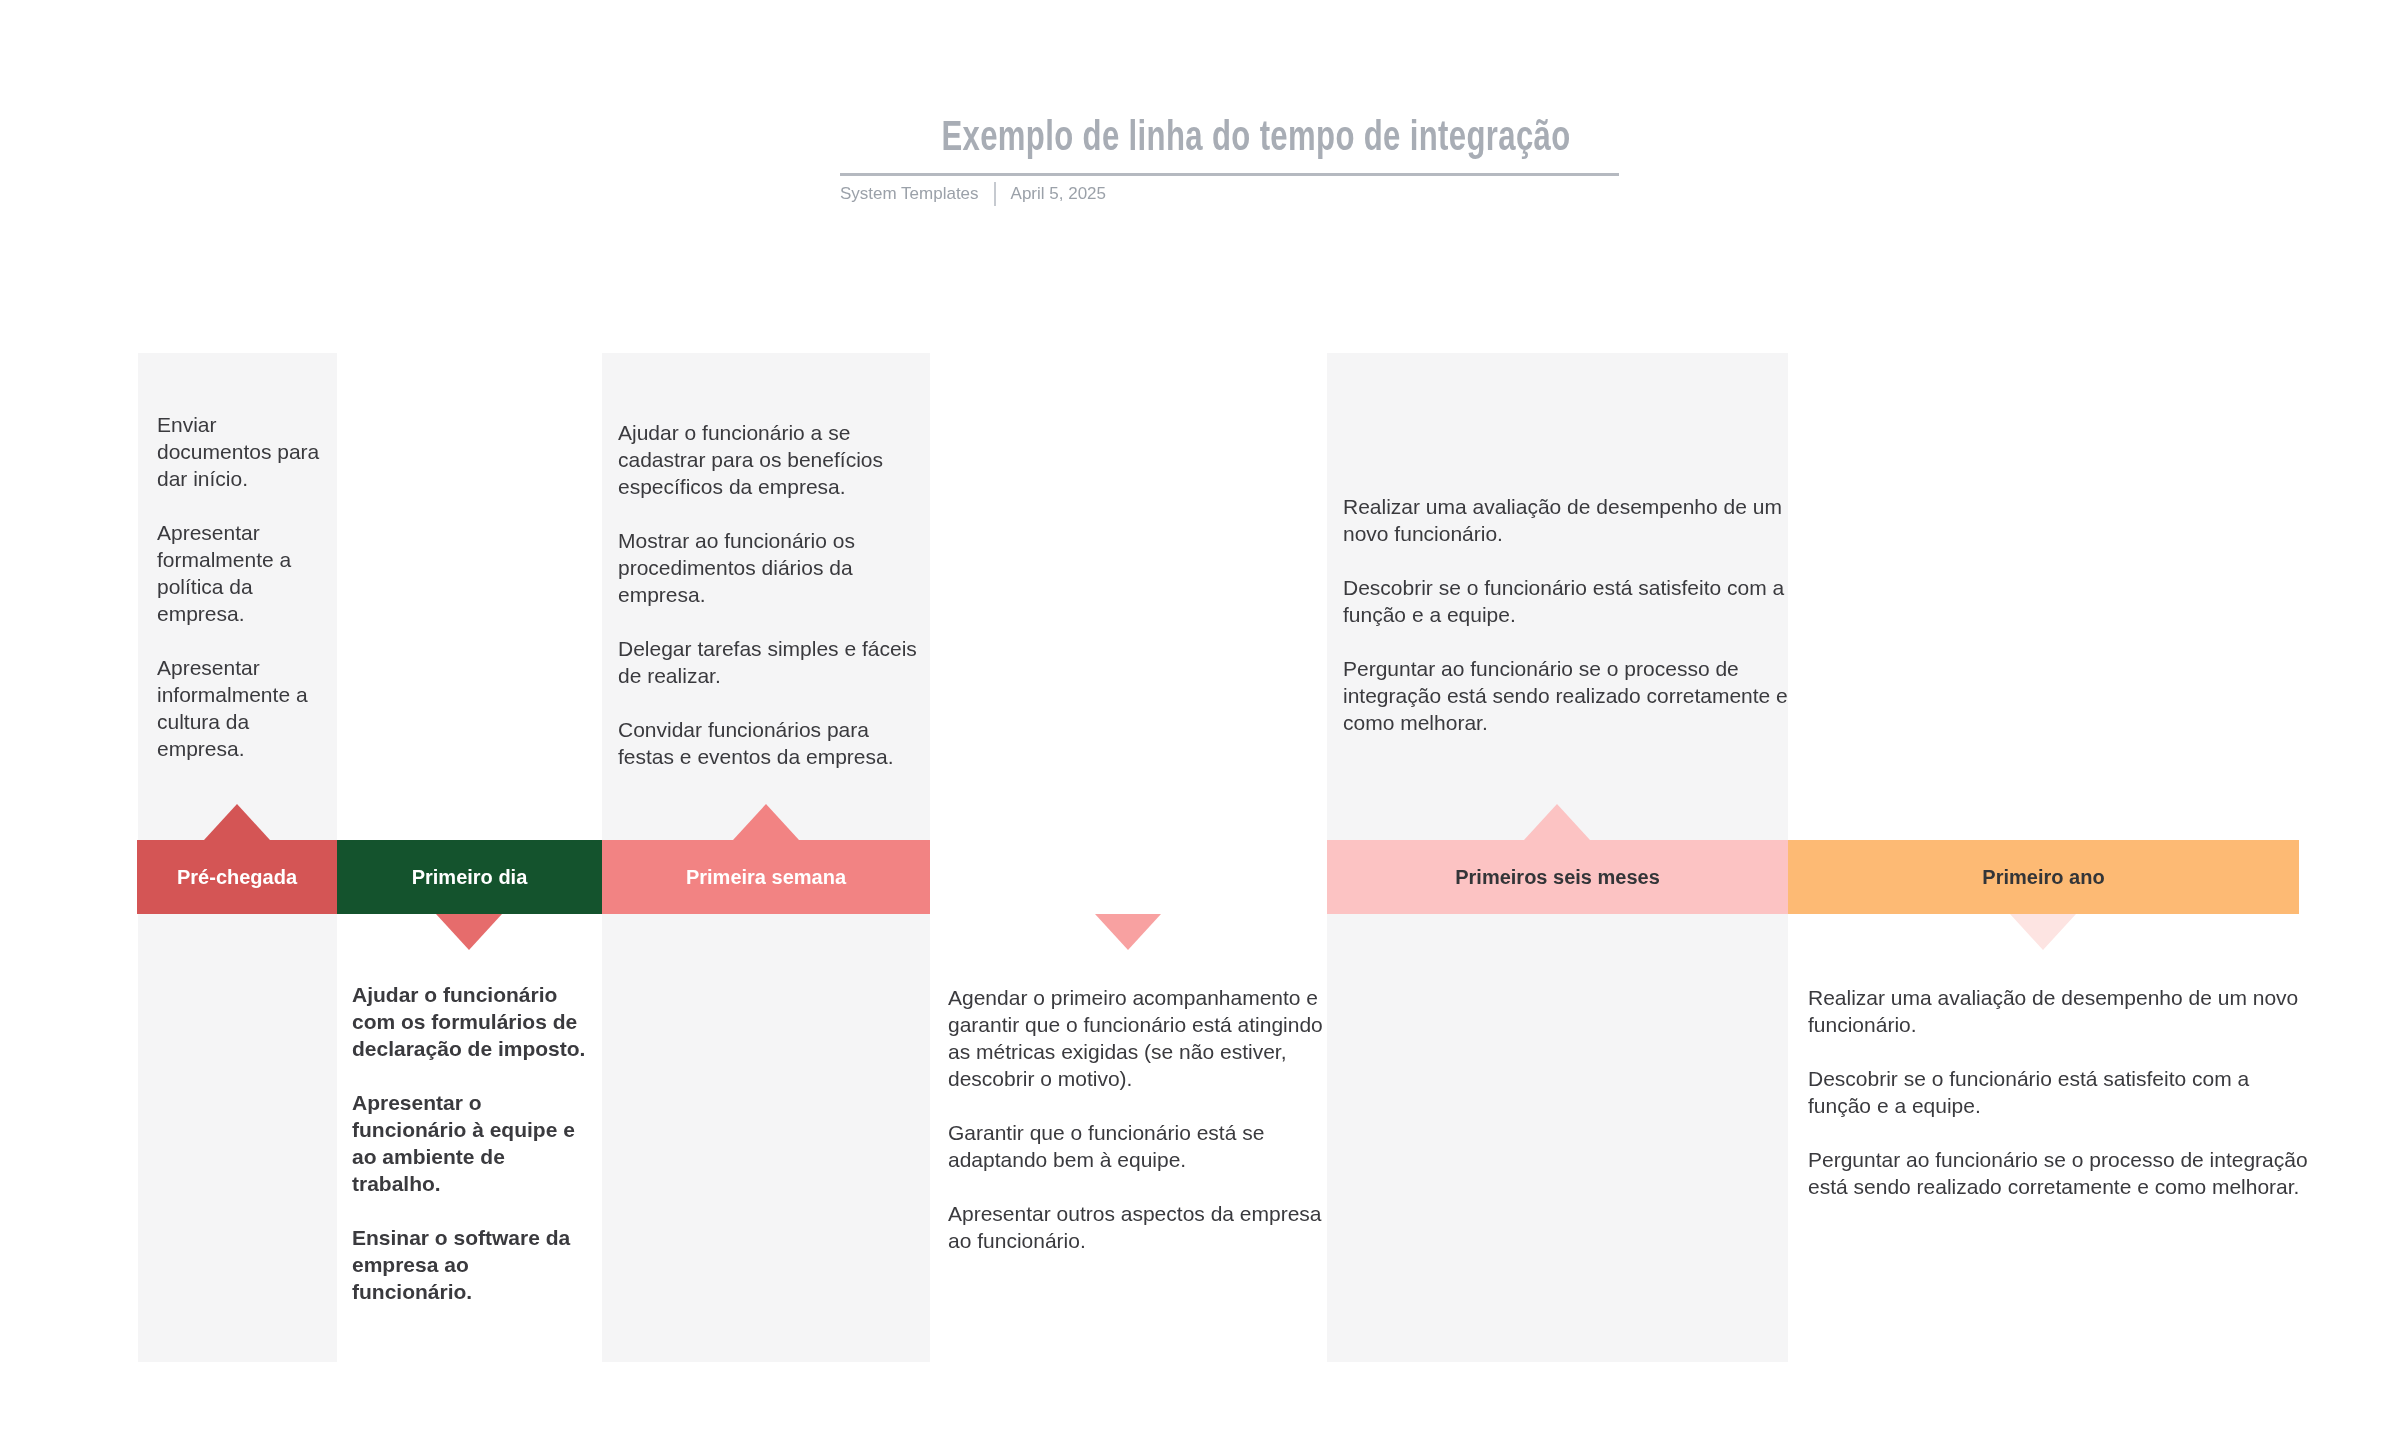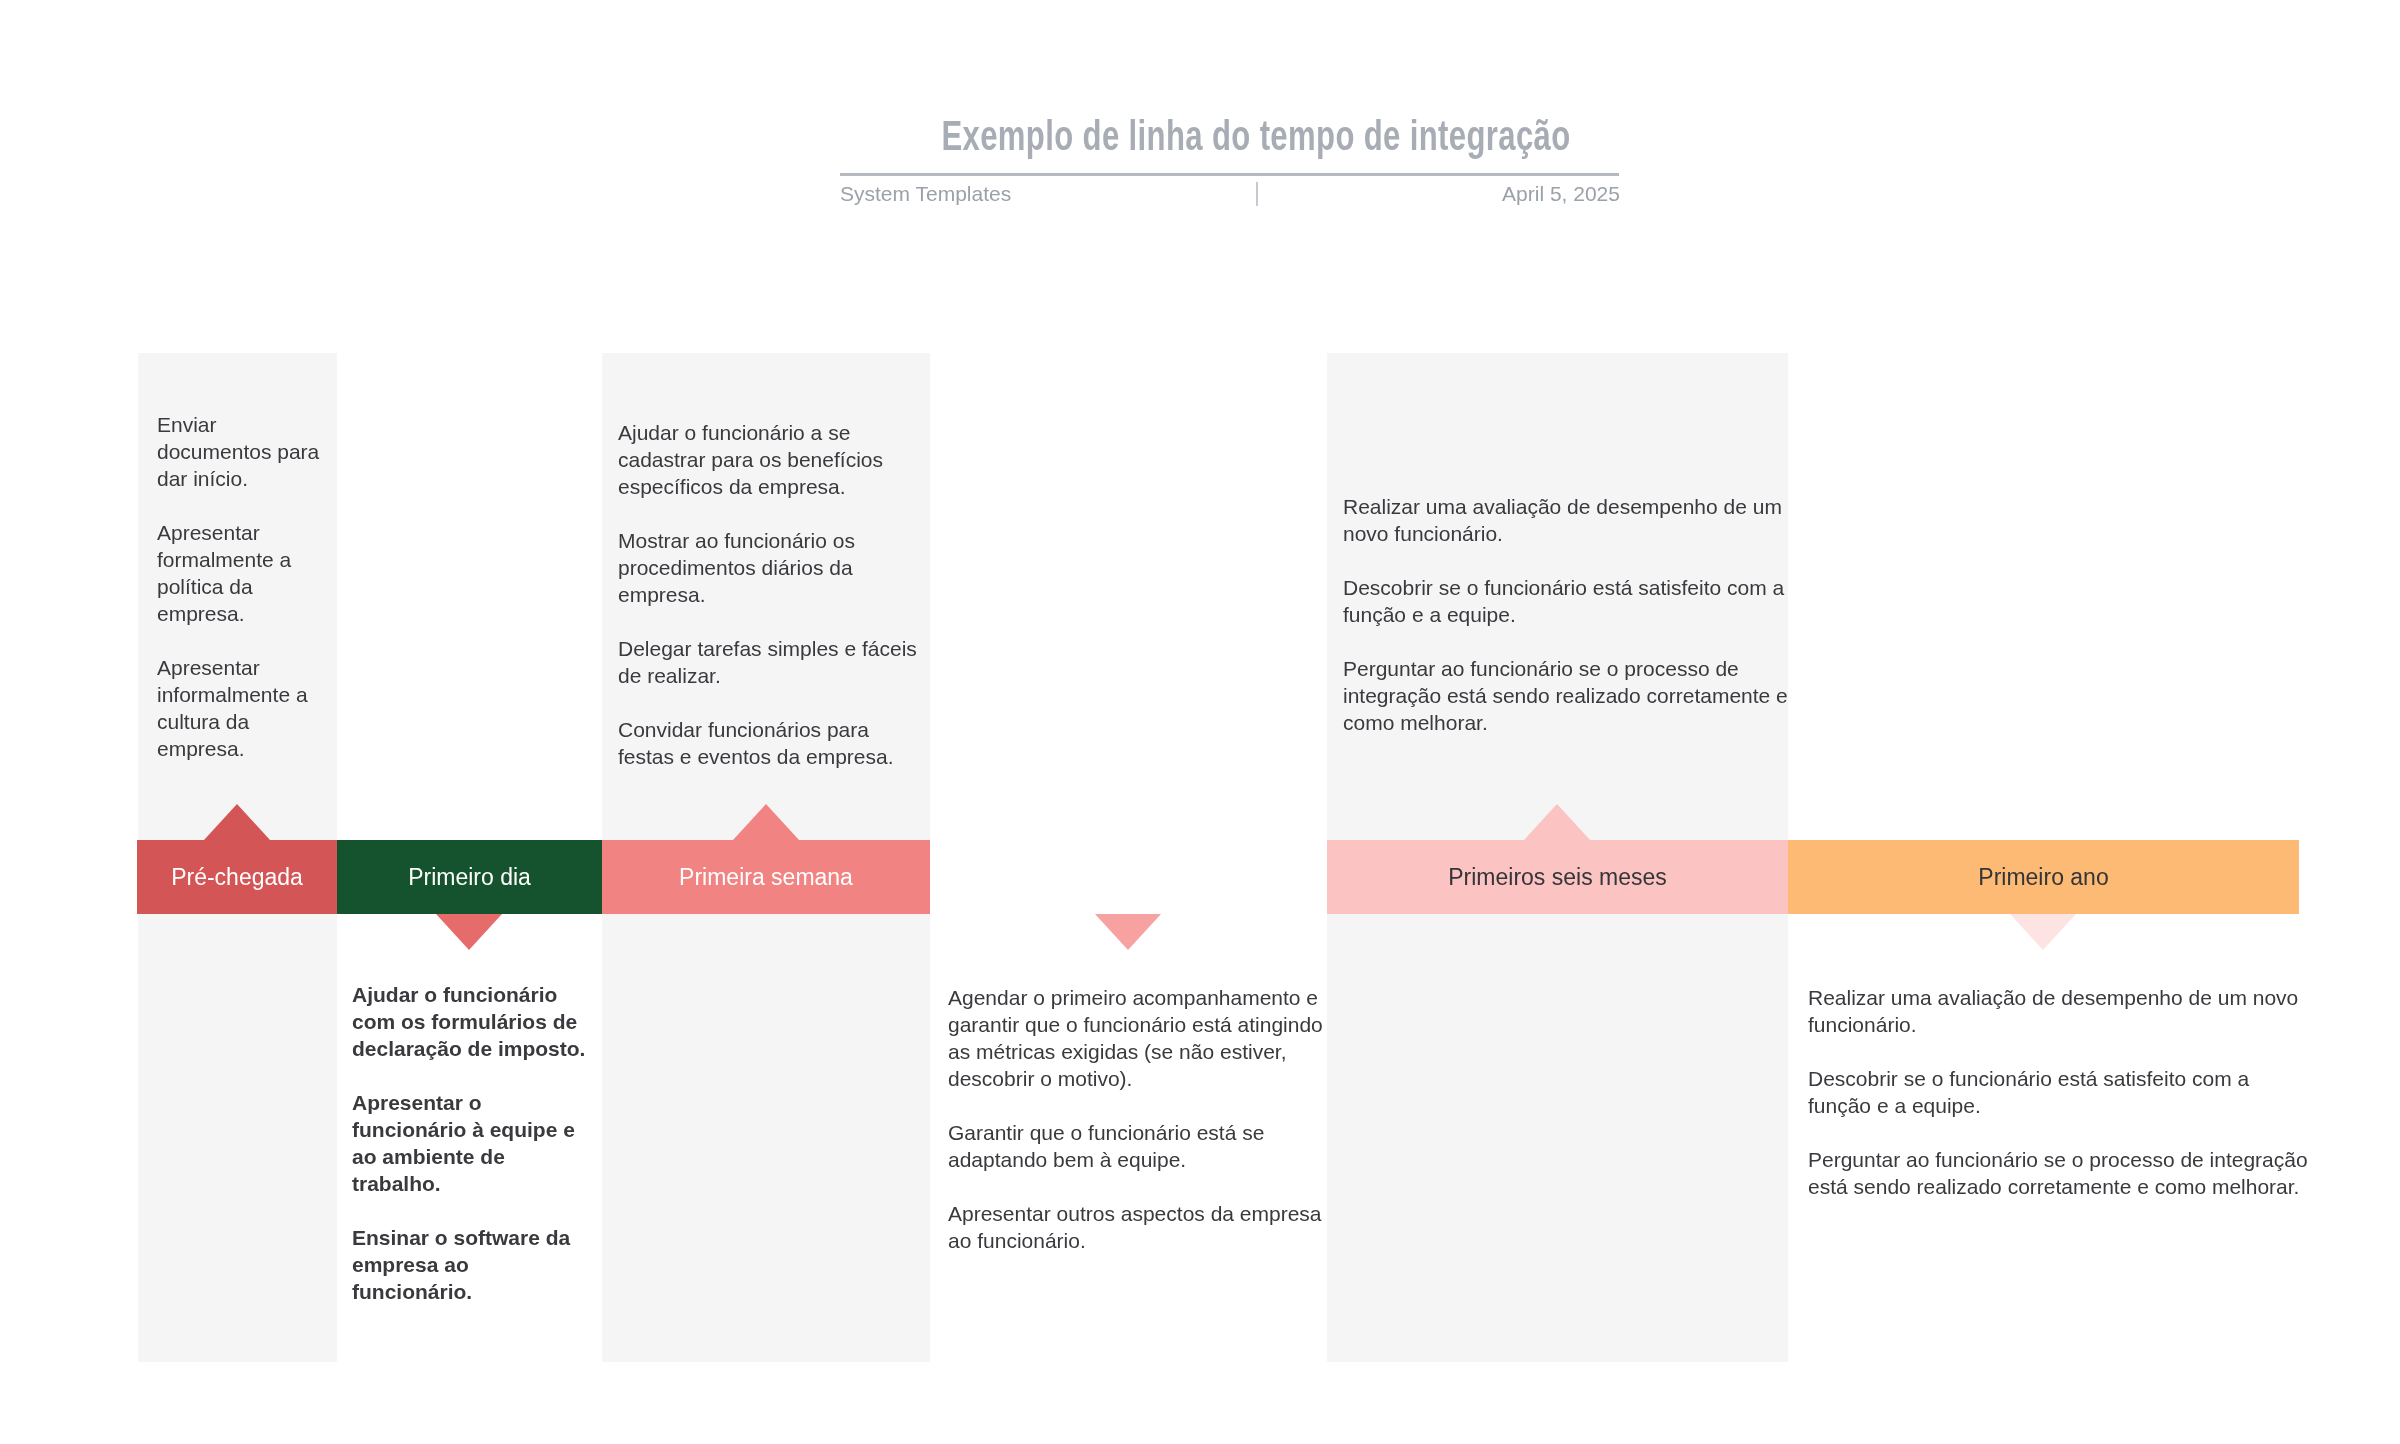--- a/index.html
+++ b/index.html
@@ -5,33 +5,33 @@
   html,body{margin:0;padding:0;background:#ffffff;}
   body{font-family:"Liberation Sans","DejaVu Sans",sans-serif;}
   .canvas{position:relative;width:2400px;height:1444px;background:#ffffff;overflow:hidden;}
 
   
   .title{position:absolute;left:840px;top:112px;width:780px;text-align:center;
          font-size:42px;font-weight:bold;color:#a8adb5;transform:scaleX(.74);
          transform-origin:center;white-space:nowrap;letter-spacing:.5px;line-height:48px;}
   .title-rule{position:absolute;left:840px;top:173px;width:779px;height:3px;background:#b5b9c0;}
   .subtitle{position:absolute;left:840px;top:181px;width:780px;display:flex;
-            justify-content:space-between;align-items:center;gap:15px;font-size:21px;
+            justify-content:flex-start;align-items:center;gap:15px;font-size:17px;
             color:#9ba1a9;line-height:26px;}
   .subtitle .sep{width:2px;height:24px;background:#c6cad0;}
 
   
   .col{position:absolute;top:353px;height:1009px;}
   .col1{left:138px;width:199px;}
   .col3{left:602px;width:328px;}
   .col5{left:1327px;width:461px;}
 
   
   .seg{position:absolute;top:840px;height:74px;display:flex;align-items:center;
-       justify-content:center;font-size:23px;font-weight:normal;}
+       justify-content:center;font-size:20px;font-weight:bold;}
   .s1{left:137px;width:200px;}
   .s2{left:337px;width:265px;}
   .s3{left:602px;width:328px;}
   .s4{left:930px;width:397px;}
   .s5{left:1327px;width:461px;}
   .s6{left:1788px;width:511px;}
 
   
   .arrow{position:absolute;width:0;height:0;border-left:33px solid transparent;
          border-right:33px solid transparent;}

